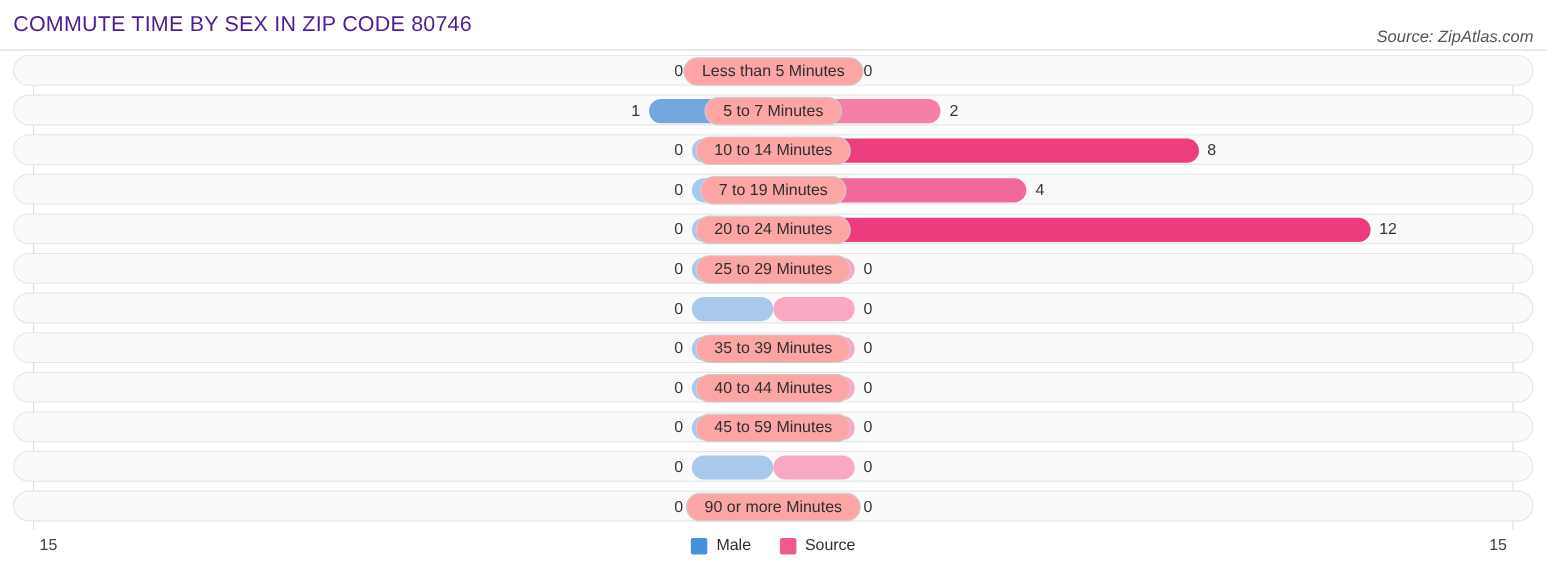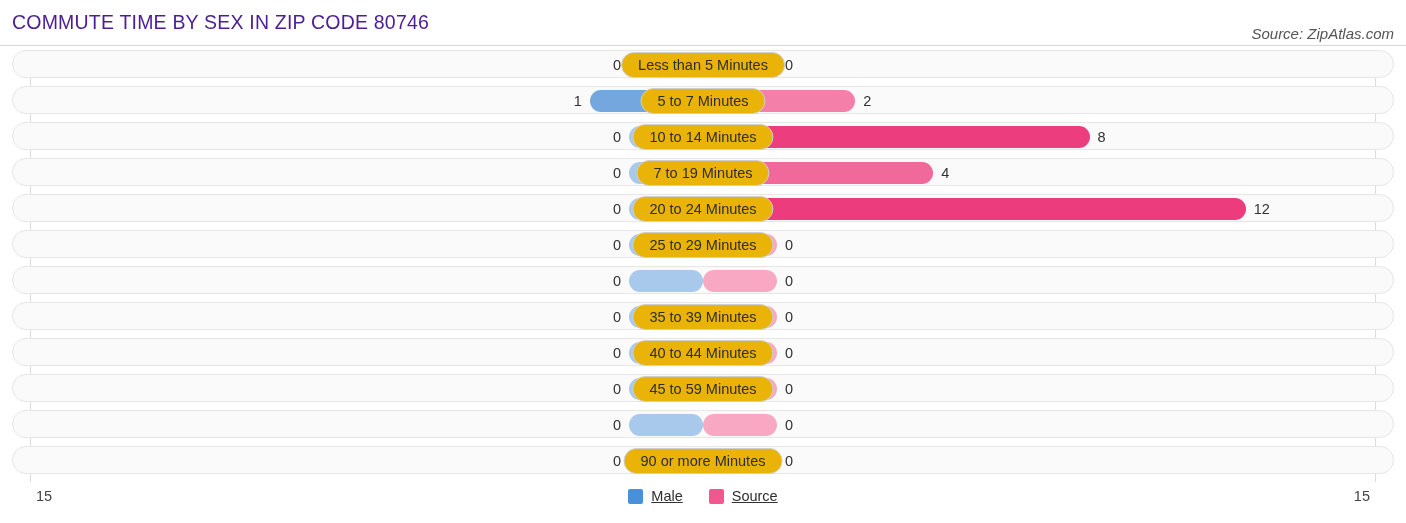--- a/index.html
+++ b/index.html
@@ -61,40 +61,40 @@
     font-size:14.5px;color:#333;line-height:20px;
     white-space:nowrap;
   }
   .val-male{text-align:right;}
   .val-female{text-align:left;}
 
   
   .cat-pill{
     position:absolute;top:1px;height:26px;
     left:50%;transform:translateX(-50%);
-    background:#eab308;
+    background:#fca5a5;
     border:1px solid #cfcfcf;
     border-radius:13px;
     display:flex;align-items:center;justify-content:center;
     padding:0 16px;
     font-size:14.5px;color:#2e2e2e;
     white-space:nowrap;
     box-sizing:border-box;
   }
 
   
   .footer{position:absolute;left:0;top:482px;width:1406px;height:41px;}
   .axis-max{
     position:absolute;top:6px;font-size:14.5px;color:#444;
   }
   .axis-max-left{left:36px;}
   .axis-max-right{right:36px;}
   .legend{
     position:absolute;left:0;right:0;top:6px;
-    display:flex;align-items:flex-end;justify-content:center;gap:26px;text-decoration:underline;
+    display:flex;align-items:flex-end;justify-content:center;gap:26px;
   }
   .legend-item{display:flex;align-items:center;gap:8px;}
   .swatch{width:15px;height:15px;border-radius:2px;display:block;}
   .legend-label{font-size:14.5px;color:#2e2e2e;}
 </style>
 </head>
 <body>
 
 <div id="chart-root">
 

